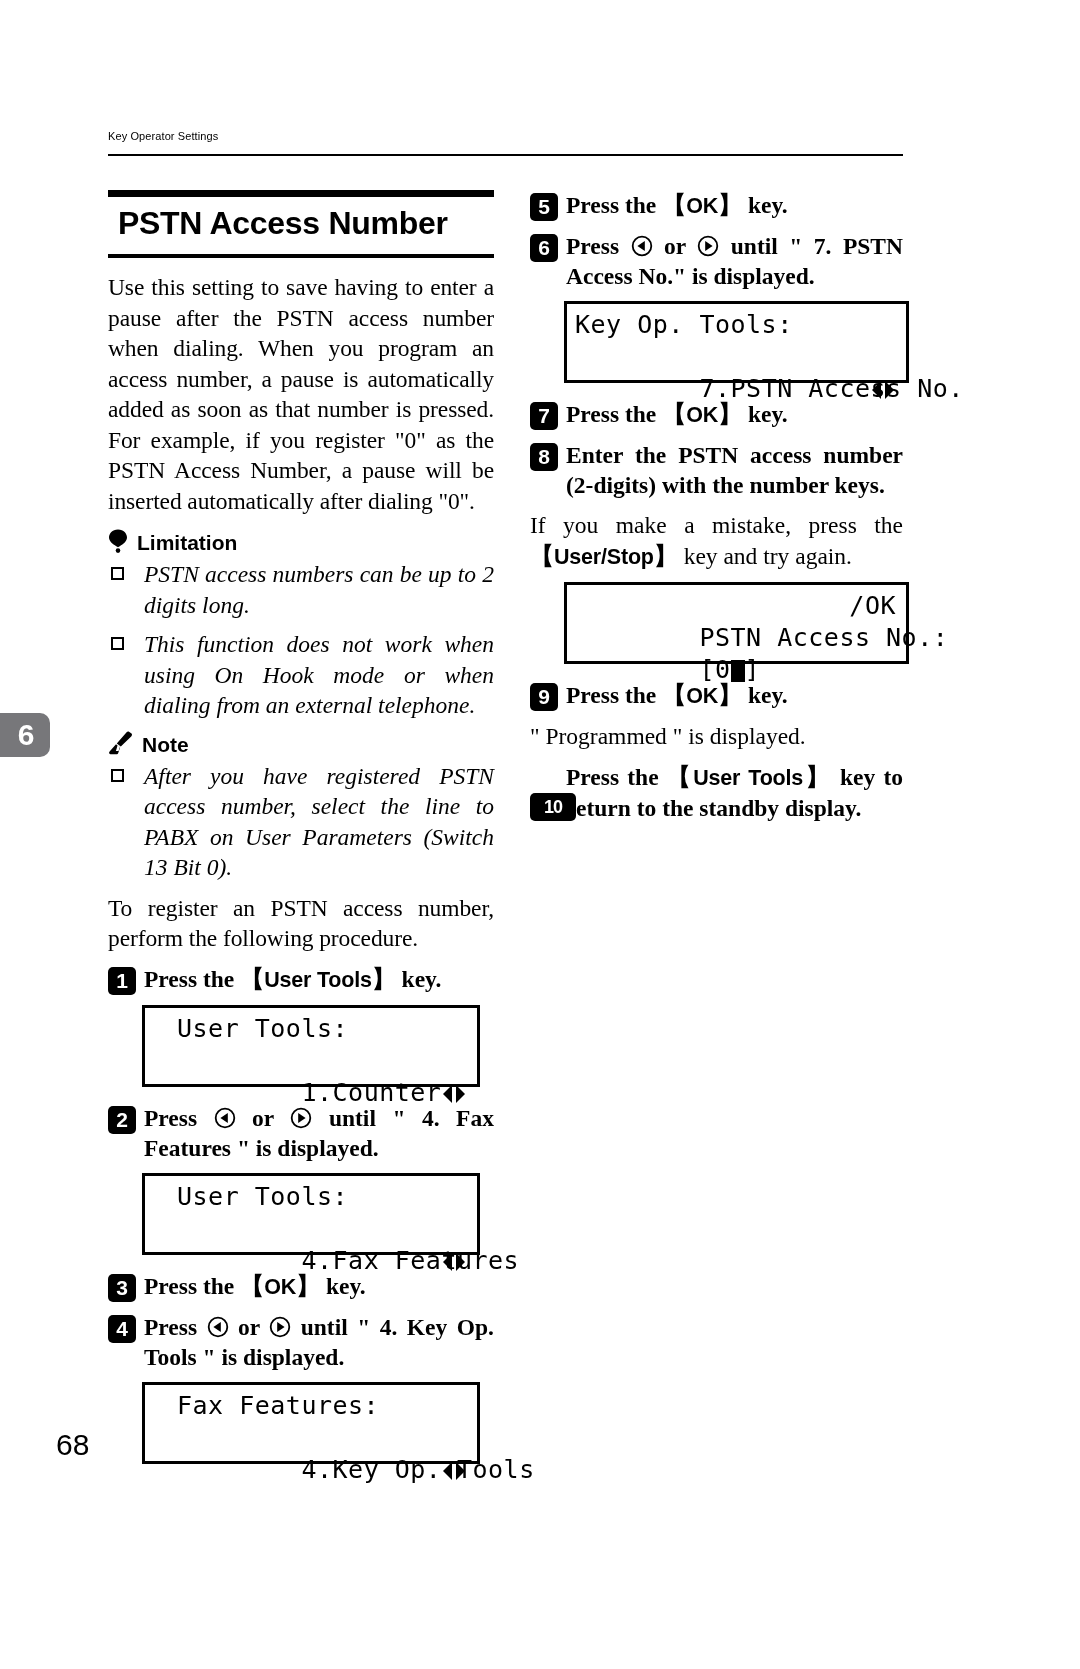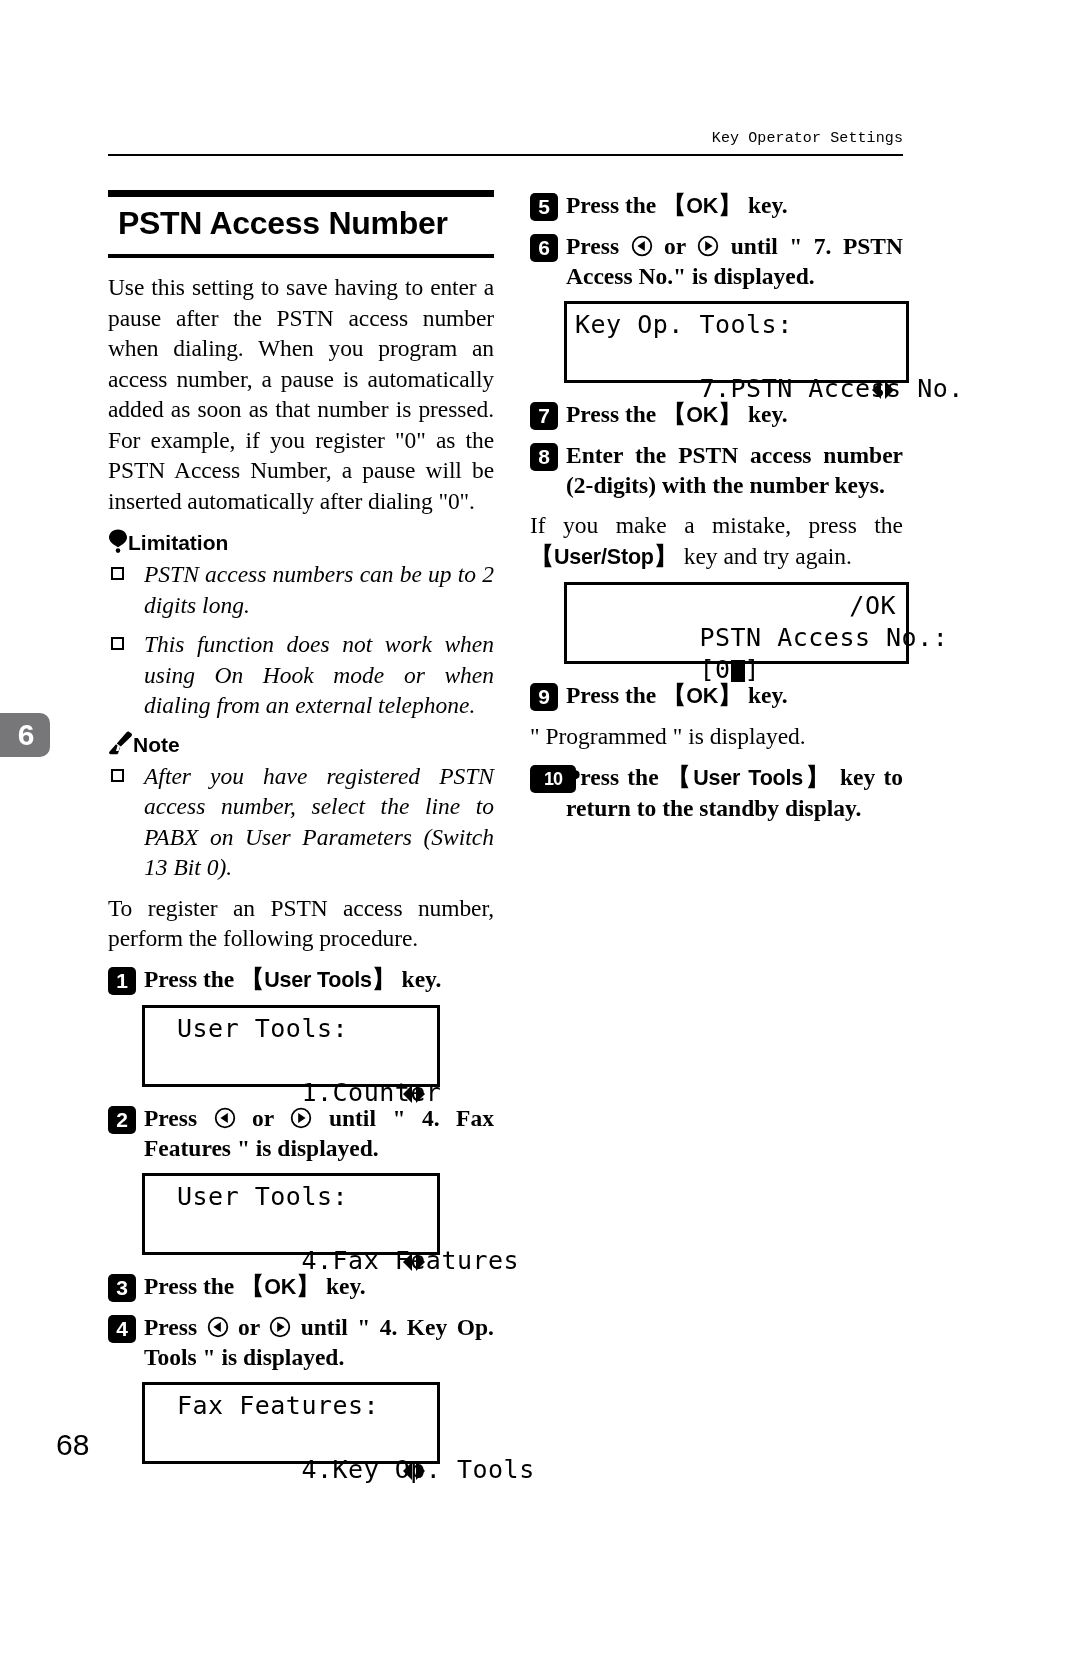--- a/index.html
+++ b/index.html
@@ -9,22 +9,22 @@
     font-family:"Liberation Serif", serif;
     color:#000;
     position:relative;
     overflow:hidden;
   }
   .page { position:absolute; inset:0; }
 
   
   .runhead {
     position:absolute; left:108px; top:130px; width:795px;
-    font-family:Liberation Mono, monospace;
-    font-size:15px; letter-spacing:0.1px;text-align:right;
+    font-family:Liberation Sans, sans-serif;
+    font-size:11px; letter-spacing:0.1px;
   }
   .runhead .rule {
     position:absolute; left:0; top:24px; width:795px; height:2px; background:#000;
   }
 
   
   .chaptab {
     position:absolute; left:-6px; top:713px;
     width:56px; height:44px;
     background:#77777a;
@@ -57,21 +57,21 @@
     margin:0 0 13px 0;
     font-size:23.5px;
     line-height:30.5px;
     text-align:justify;
     letter-spacing:-0.1px;
   }
   p.body.last { margin-bottom:10px; }
 
   
   .callout-head {
-    display:flex; align-items:flex-end; 
+    display:flex; align-items:flex-end; gap:9px;
     margin:10px 0 6px 0;
   }
   .callout-head .ctext {
     font-family:"Liberation Sans", sans-serif;
     font-weight:bold; font-size:21px; line-height:21px;
   }
   .icon-limit { width:20px; height:24px; flex:0 0 20px; }
   .icon-note  { width:25px; height:24px; flex:0 0 25px; }
 
   
@@ -105,21 +105,21 @@
   .step .num {
     position:absolute; left:0; top:3px;
     width:28px; height:28px;
     background:#000; color:#fff;
     border-radius:5px;
     font-family:"Liberation Sans", sans-serif;
     font-weight:bold; font-size:21px;
     display:flex; align-items:center; justify-content:center;
     box-sizing:border-box;
   }
-  .step .num.wide { width:46px; font-size:18px; letter-spacing:-1px; }
+  .step .num.wide { width:46px; font-size:18px; letter-spacing:-1px;margin-top:28px; }
   .step-sub {
     margin:0 0 10px 0;
     padding-left:0;
     font-size:23.5px;
     line-height:30.5px;
     text-align:justify;
   }
 
   
   .keyname {
@@ -135,21 +135,21 @@
 
   
   .lcd {
     border:3px solid #000;
     background:#fff;
     margin:6px 0 16px 34px;
     padding:5px 8px 7px 8px;
     position:relative;
     box-sizing:border-box;
   }
-  .lcd-l { width:298px;padding-left:32px; }
+  .lcd-l { width:338px;padding-left:32px; }
   .lcd-r { width:345px; }
   .lcd-row {
     font-family:"DejaVu Sans Mono", monospace;
     font-size:25px;
     line-height:32px;
     letter-spacing:0.5px;
     white-space:pre;
     position:relative;
     height:32px;
   }

